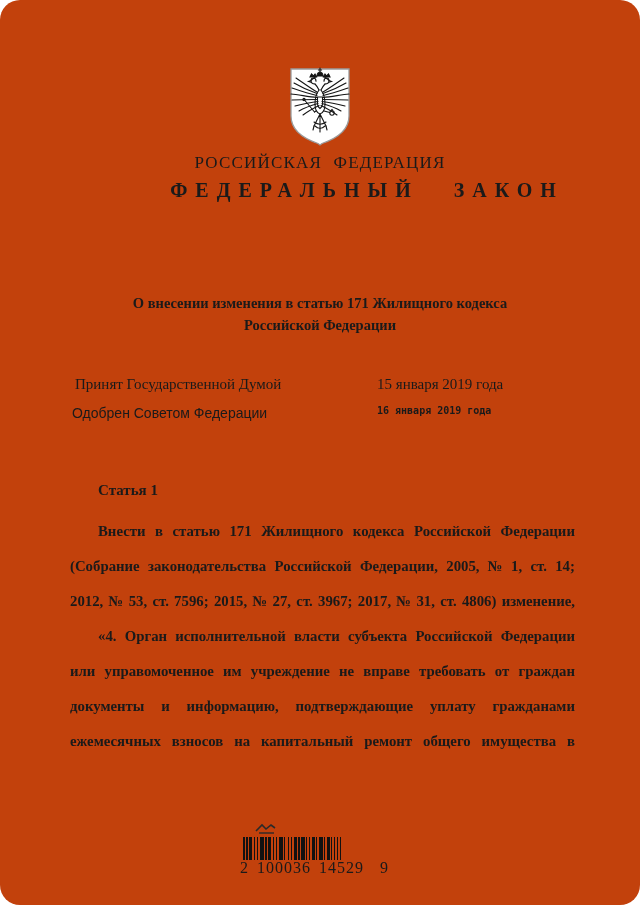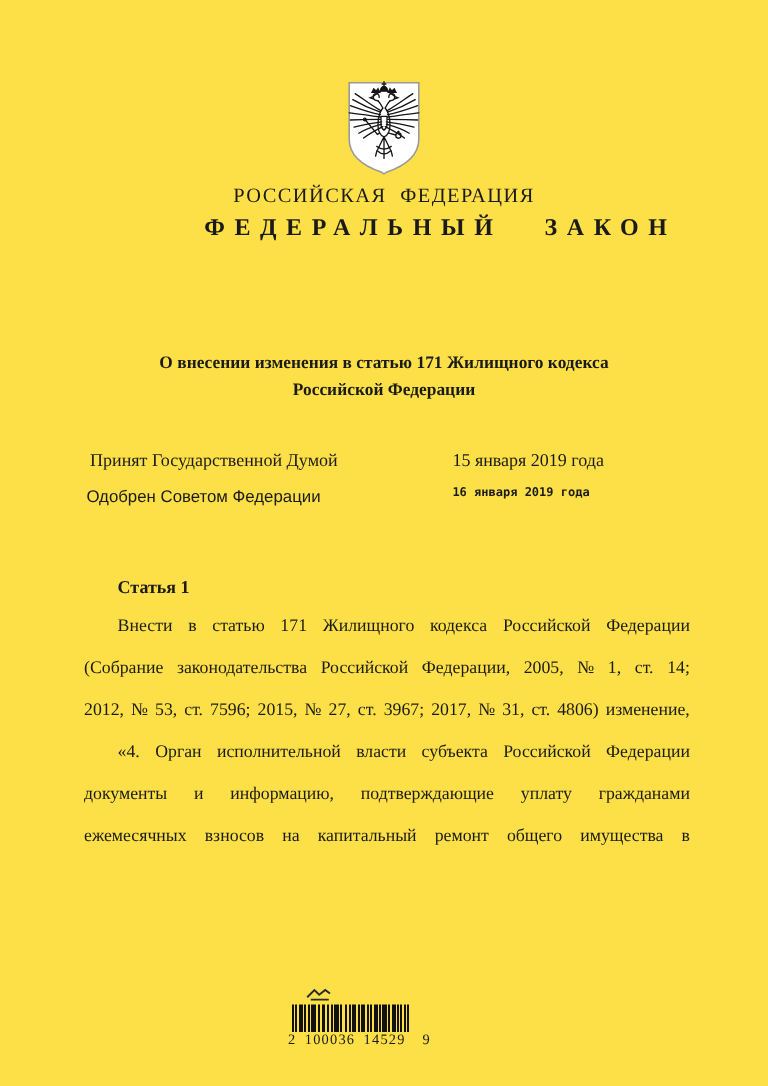--- a/index.html
+++ b/index.html
@@ -4,21 +4,21 @@
 <style>
   html, body { margin: 0; padding: 0; }
   body {
     width: 640px; height: 905px;
     background: #ffffff;
     font-family: "Liberation Serif", serif;
     color: #1a1a1a;
     overflow: hidden;
     position: relative;
   }
-  .page { position: absolute; inset: 0; background: #fde047; }
+  .page { position: absolute; inset: 0; background: #c2410c; border-radius: 20px; }
 
   
   .herb {
     position: absolute; top: 66px; left: 50%;
     transform: translateX(-50%);
     width: 68px; height: 82px;
   }
   .country {
     position: absolute; top: 153px; left: 0; width: 640px;
     text-align: center;
@@ -53,32 +53,32 @@
   }
   .body-text {
     position: absolute; top: 505px; left: 70px; width: 505px;
     font-size: 14.8px;
   }
   .bline {
     height: 35px; line-height: 35px;
     white-space: nowrap;
   }
   .bline.j {
-    display: flex; justify-content: space-between; align-items: center;
-    line-height: normal; white-space: normal;
+    display: flex; justify-content: space-between; align-items: flex-end;
+    line-height: normal; white-space: normal; font-weight: bold;
   }
   .bline.ind { padding-left: 28px; box-sizing: border-box; }
 
   
   .barcode-wrap { position: absolute; top: 822px; left: 240px; width: 110px; }
   .barcode-mark { position: absolute; top: 0; left: 14px; }
   .barcode-bars { position: absolute; top: 15px; left: 3px; }
   .barcode-digits {
     position: absolute; top: 37px; left: 0; width: 110px;
-    font-size: 12px; letter-spacing: 1px; word-spacing: 3px;
+    font-size: 16px; letter-spacing: 1px; word-spacing: 3px;
     white-space: pre; text-align: left;
   }
 </style>
 </head>
 <body>
 
 <div class="page">
 
   <svg class="herb" viewBox="0 0 68 82" xmlns="http://www.w3.org/2000/svg">
     <path d="M5 3 H63 V50 C63 64 52 72 36 77.5 L34 79 L32 77.5 C16 72 5 64 5 50 Z" fill="#ffffff" stroke="#9a9a9a" stroke-width="1.3"></path>
@@ -188,20 +188,31 @@
         <span>изменение,</span>
       </div>
     <div class="bline j ind">
         <span>«4.</span>
         <span>Орган</span>
         <span>исполнительной</span>
         <span>власти</span>
         <span>субъекта</span>
         <span>Российской</span>
         <span>Федерации</span>
+      </div>
+    <div class="bline j">
+        <span>или</span>
+        <span>управомоченное</span>
+        <span>им</span>
+        <span>учреждение</span>
+        <span>не</span>
+        <span>вправе</span>
+        <span>требовать</span>
+        <span>от</span>
+        <span>граждан</span>
       </div>
     <div class="bline j">
         <span>документы</span>
         <span>и</span>
         <span>информацию,</span>
         <span>подтверждающие</span>
         <span>уплату</span>
         <span>гражданами</span>
       </div>
     <div class="bline j">

